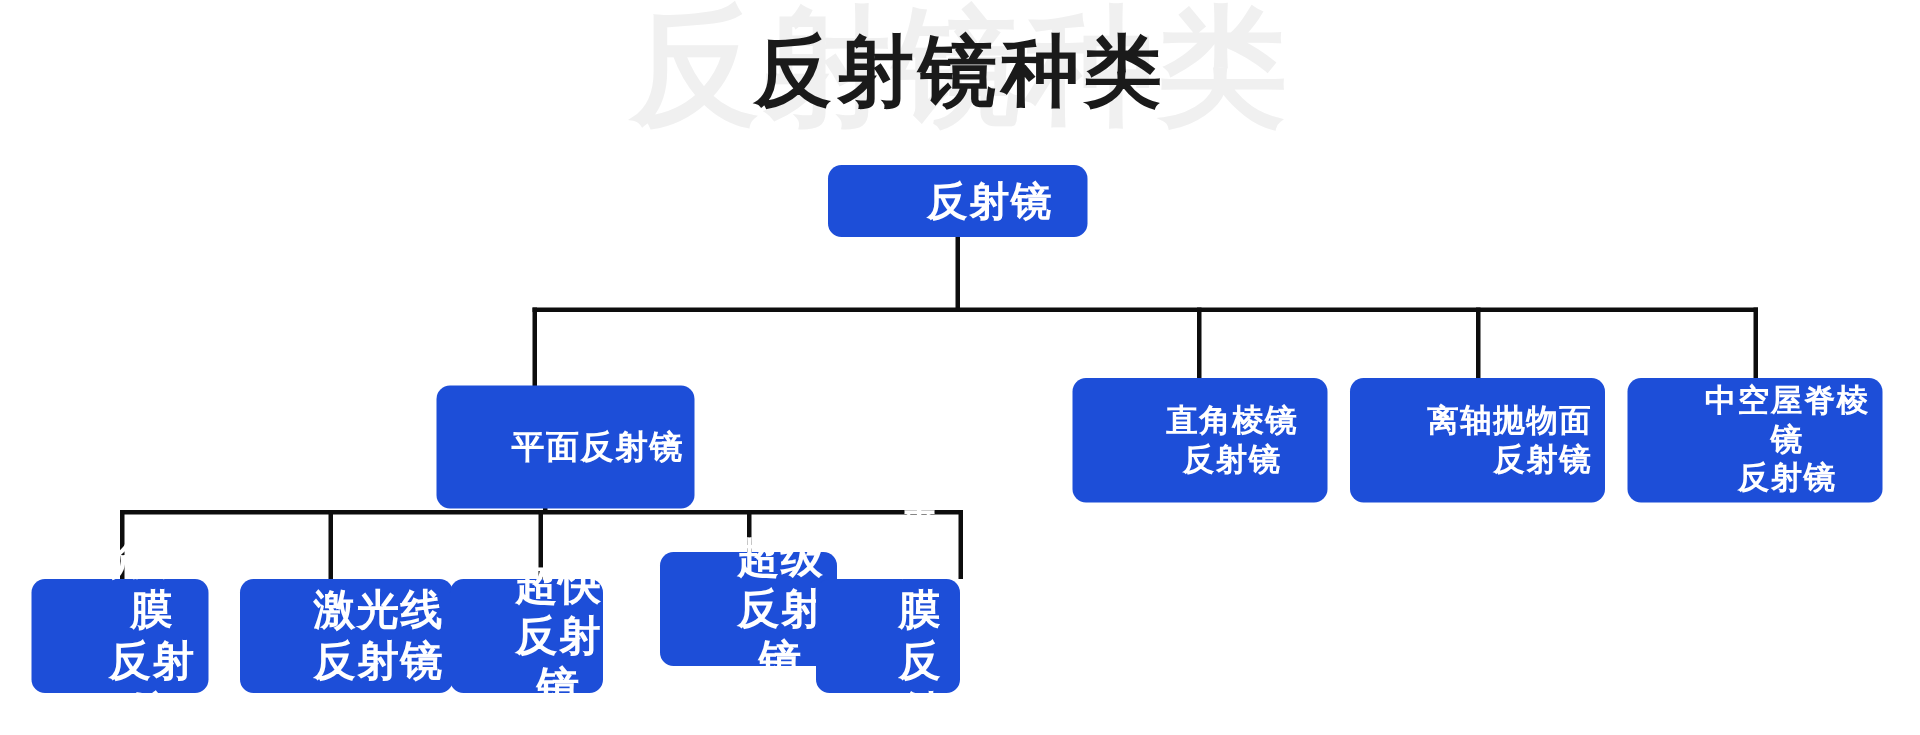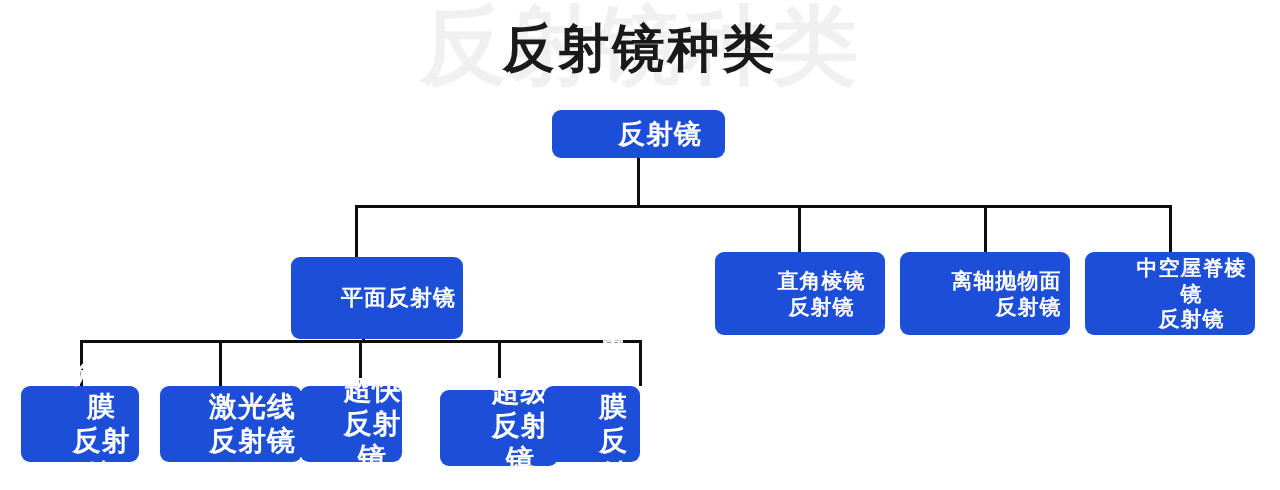--- a/index.html
+++ b/index.html
@@ -123,18 +123,18 @@
 反射镜</div>
   <div class="node level2-m" style="left:1085px; top:252px; width:170px; height:83px;">中空屋脊棱镜
 反射镜</div>
 
   <div class="node leaf" style="left:21px; top:386px; width:118px; height:76px;">介质膜
 反射镜</div>
   <div class="node leaf" style="left:160px; top:386px; width:142px; height:76px;">激光线
 反射镜</div>
   <div class="node leaf" style="left:300px; top:386px; width:102px; height:76px;">超快
 反射镜</div>
-  <div class="node leaf" style="left:440px; top:390px; width:118px; height:76px;font-family:Liberation Mono, monospace;">超级
+  <div class="node leaf" style="left:440px; top:368px; width:118px; height:76px;">超级
 反射镜</div>
   <div class="node leaf" style="left:544px; top:386px; width:96px; height:76px;">金属膜
 反射镜</div>
 
 </div>
 
 </body></html>

